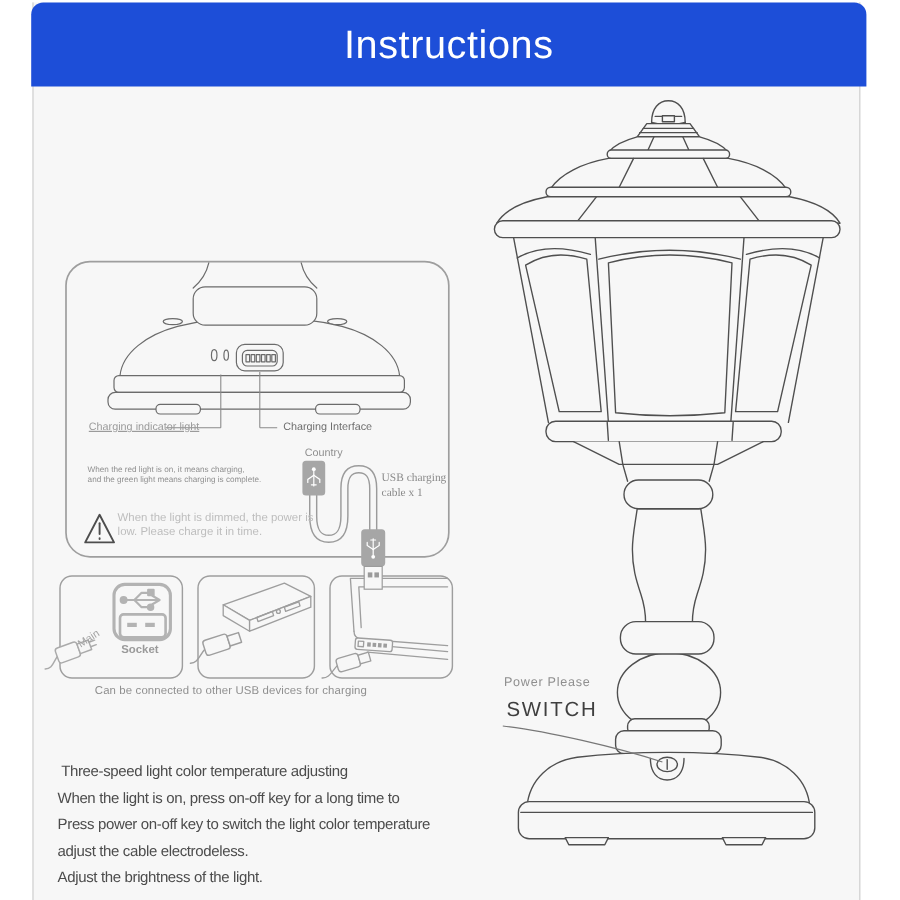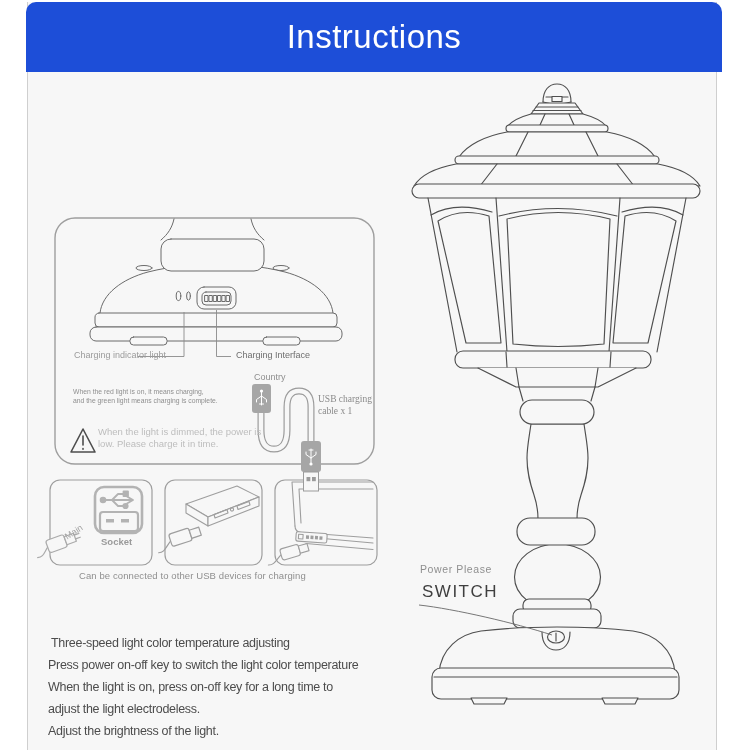--- a/index.html
+++ b/index.html
@@ -13,21 +13,21 @@
     background:#f7f7f7;border-left:1px solid #cfcfcf;border-right:1px solid #cfcfcf;
   }
   .banner{
     position:absolute;left:26px;top:2px;width:696px;height:70px;
     background:#1d4ed8;border-radius:10px 10px 0 0;
     display:flex;align-items:center;justify-content:center;
   }
   .banner-title{color:#ffffff;font-size:33px;letter-spacing:0.5px;}
   svg.art{position:absolute;left:0;top:0;}
   .lbl{position:absolute;white-space:nowrap;}
-  .lbl-indicator{left:74px;top:350px;font-size:9px;color:#9b9b9b;}
+  .lbl-indicator{left:74px;top:350px;font-size:9px;color:#9b9b9b;text-decoration:underline;}
   .lbl-interface{left:236px;top:350px;font-size:9px;color:#6e6e6e;}
   .note{position:absolute;left:73px;top:388px;font-size:6.8px;line-height:8.6px;color:#8f8f8f;white-space:nowrap;}
   .warn-text{position:absolute;left:98px;top:426px;font-size:9.5px;line-height:11.5px;color:#bdbdbd;white-space:nowrap;}
   .lbl-country{left:254px;top:372px;font-size:9px;color:#8f8f8f;}
   .cable-label{position:absolute;left:318px;top:393px;font-size:9.5px;line-height:12px;color:#8a8a8a;white-space:nowrap;font-family:Liberation Serif, serif;}
   .lbl-main{left:64px;top:527px;font-size:9px;color:#a3a3a3;transform:rotate(-33deg);}
   .lbl-socket{position:absolute;left:101px;top:536px;width:34px;font-size:9.5px;line-height:11px;color:#9a9a9a;word-break:break-all;white-space:normal;font-weight:bold;}
   .caption{left:79px;top:570px;font-size:9.5px;color:#8f8f8f;letter-spacing:0.1px;}
   .lbl-powerswitch{left:420px;top:563px;font-size:10.5px;color:#8f8f8f;letter-spacing:0.6px;}
   .lbl-switch{left:422px;top:582px;font-size:17px;color:#3f3f3f;letter-spacing:1.5px;text-align:right;}
@@ -264,17 +264,17 @@
 <div class="lbl lbl-main">Main</div>
 <div class="lbl-socket">Socket</div>
 
 <div class="lbl caption">Can be connected to other USB devices for charging</div>
 
 <div class="lbl lbl-powerswitch">Power Please</div>
 <div class="lbl lbl-switch">SWITCH</div>
 
 <div class="paragraphs">
   <div class="p1">Three-speed light color temperature adjusting</div>
+  <div>When the light is on, press on-off key for a long time to</div>
   <div>Press power on-off key to switch the light color temperature</div>
-  <div>When the light is on, press on-off key for a long time to</div>
-  <div>adjust the light electrodeless.</div>
+  <div>adjust the cable electrodeless.</div>
   <div>Adjust the brightness of the light.</div>
 </div>
 
 </body></html>

